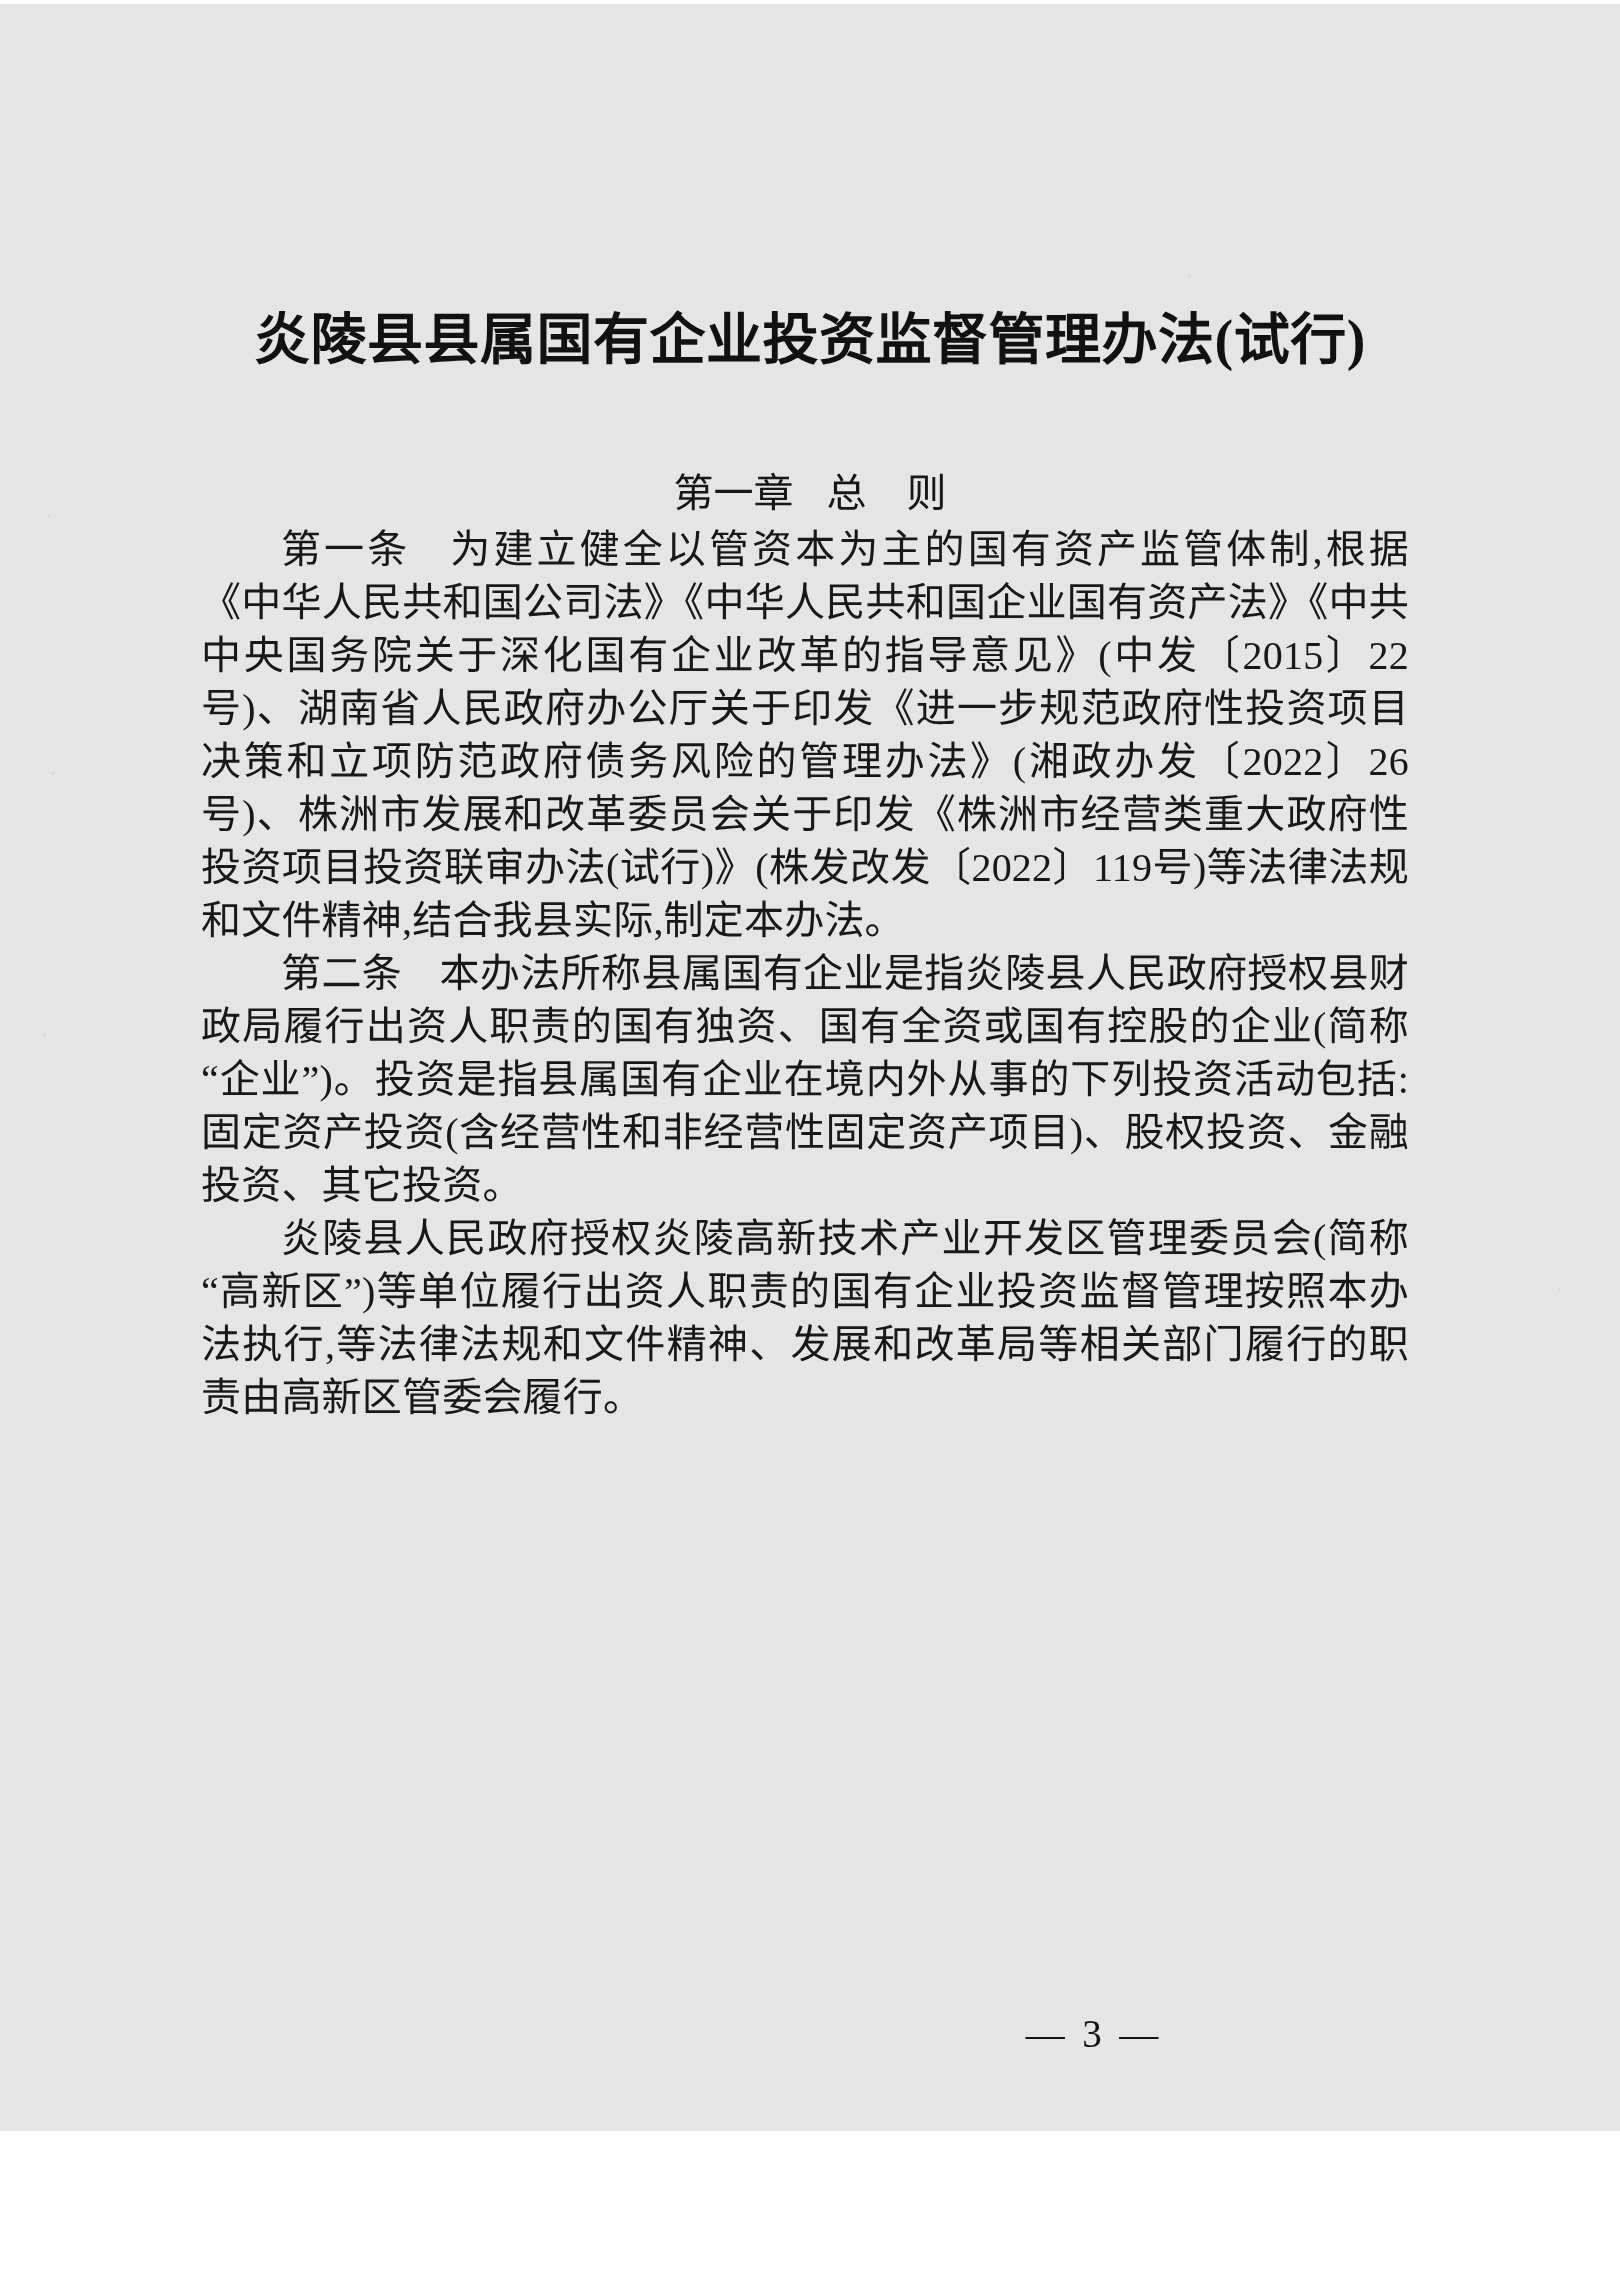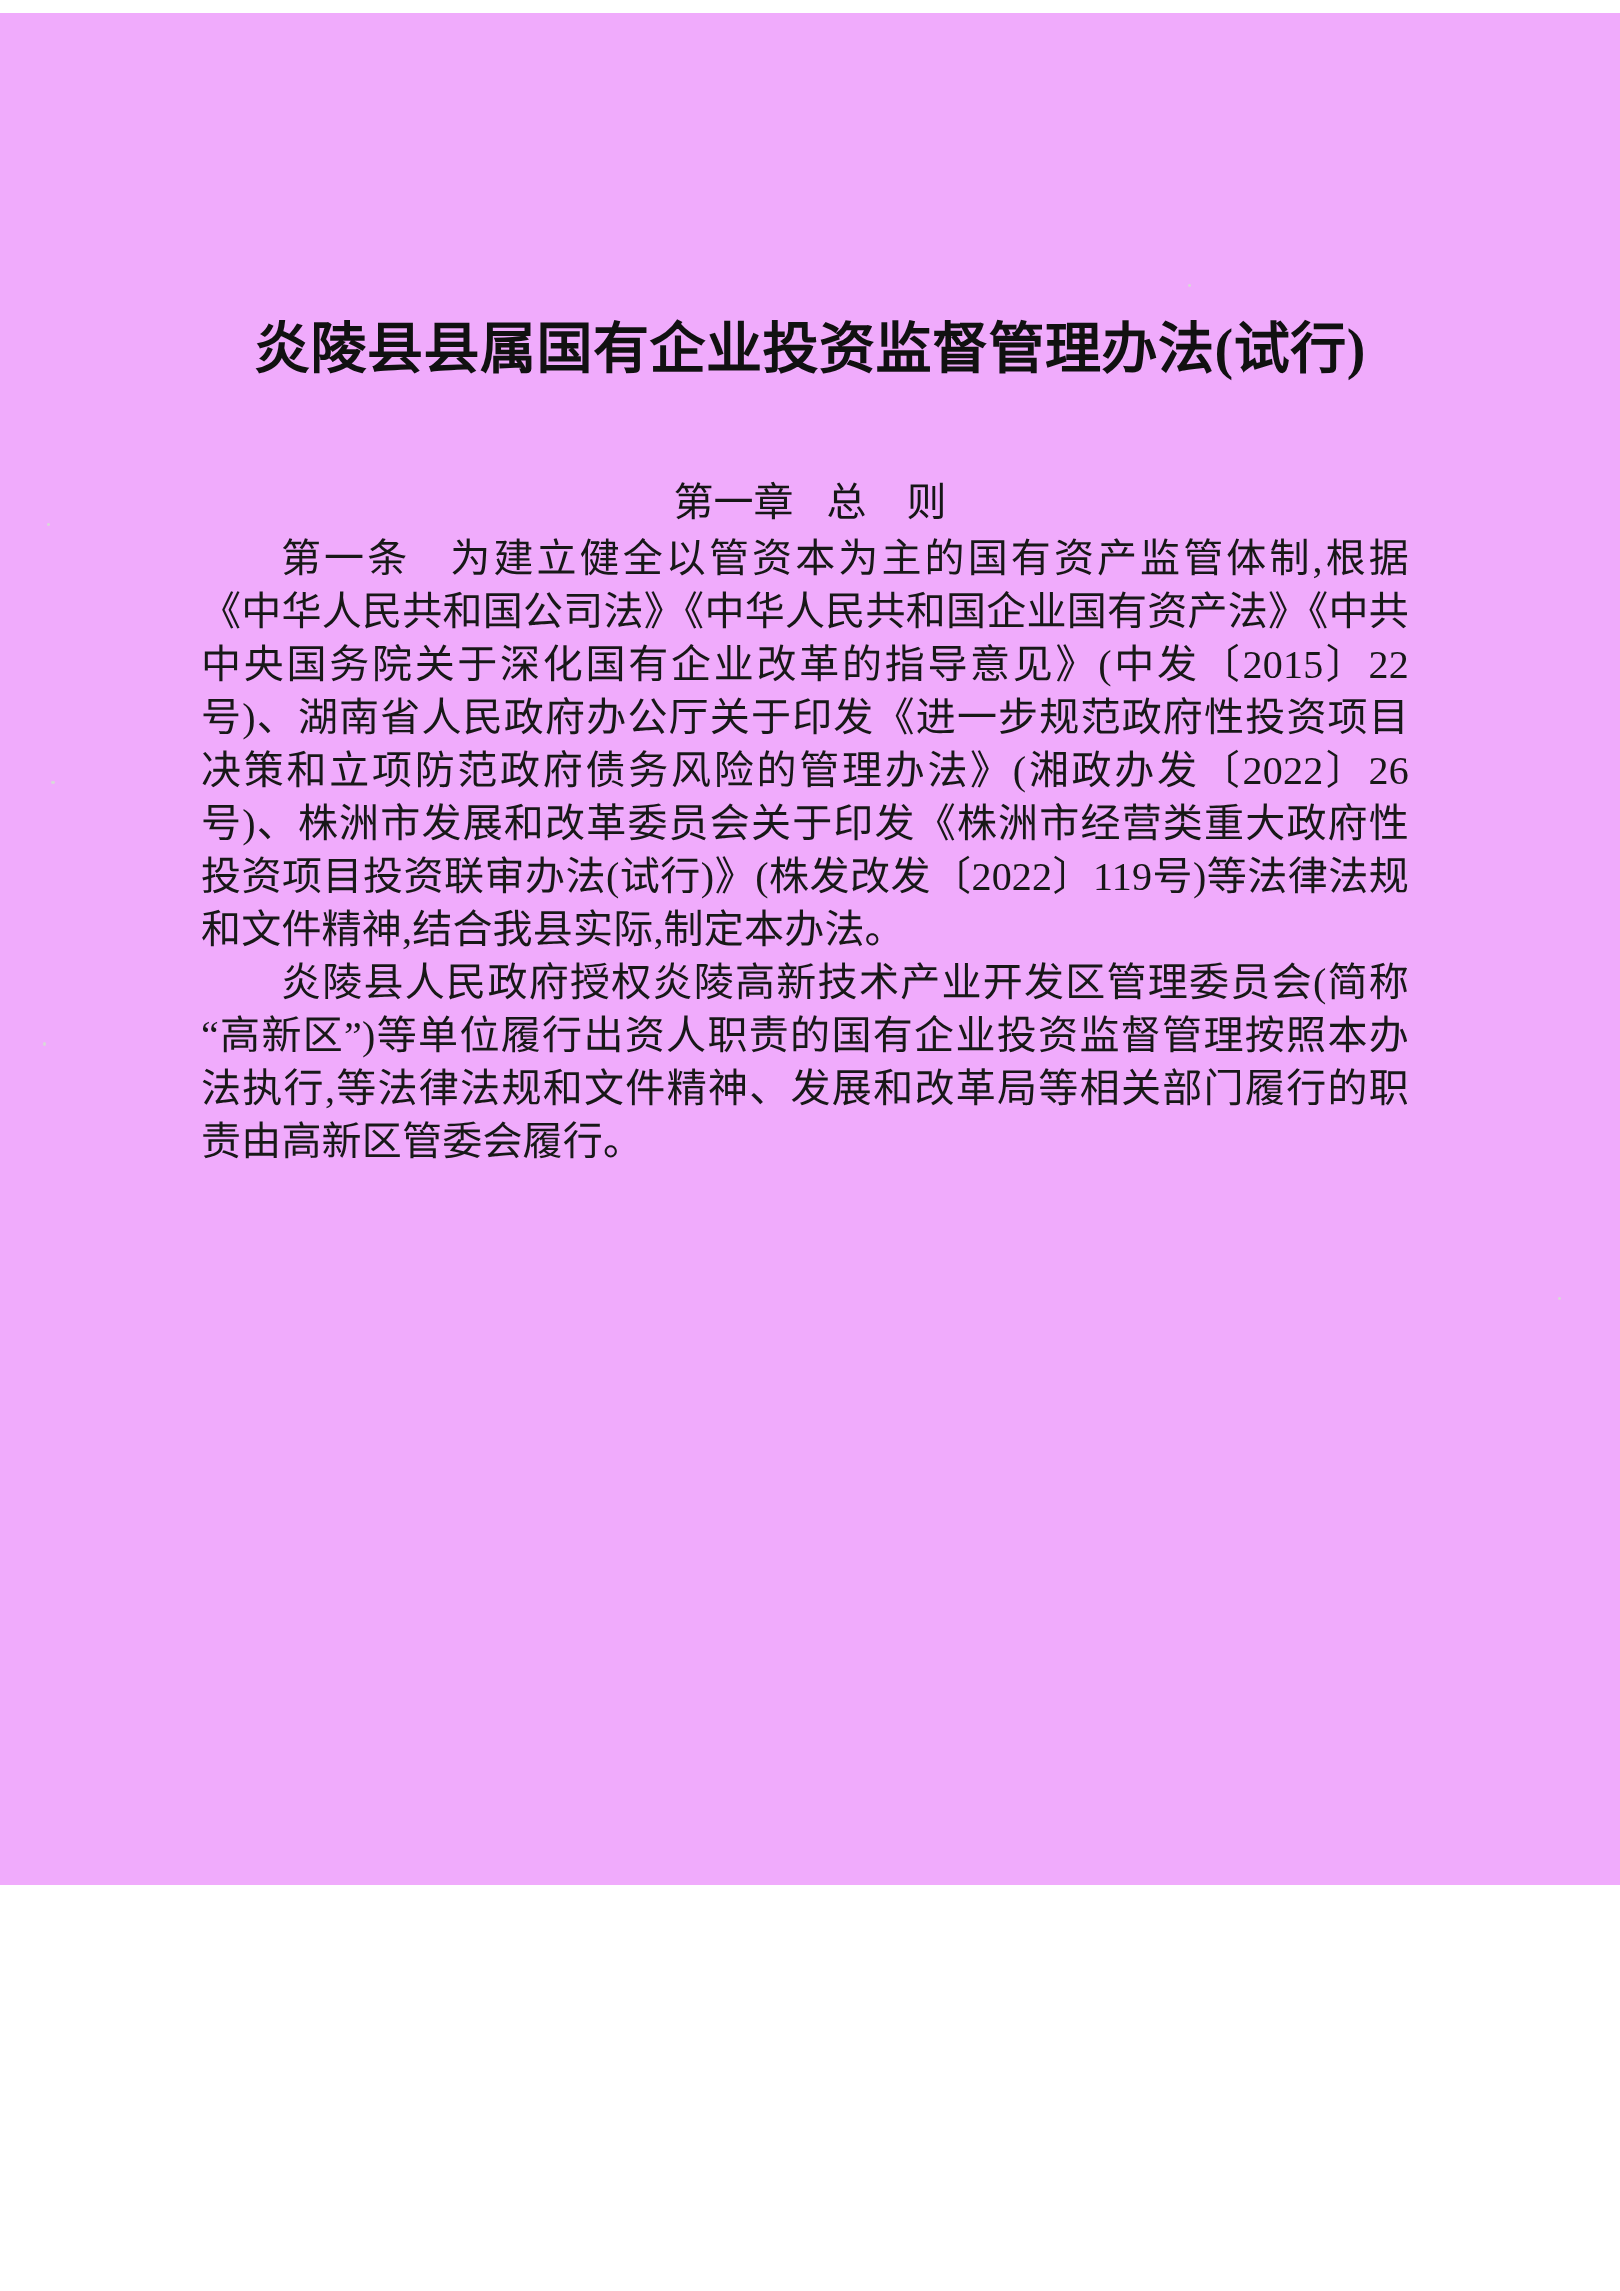--- a/index.html
+++ b/index.html
@@ -3,23 +3,23 @@
 <meta charset="utf-8">
 <style>
   html, body {
     margin: 0;
     padding: 0;
     background: #ffffff;
   }
   .page {
     position: relative;
     width: 1620px;
-    height: 1872px;
-    background: #f0abfc;
-    margin: 13px auto;
+    height: 2127px;
+    background: #e5e5e5;
+    margin: 4px auto;
     overflow: hidden;
     font-family: "Liberation Serif", "DejaVu Serif", serif;
     color: #141414;
   }
 
   
   .doc-title {
     position: absolute;
     left: 0;
     right: 0;
@@ -114,20 +114,21 @@
   <h1 class="doc-title">炎陵县县属国有企业投资监督管理办法(试行)</h1>
 
   <h2 class="chapter-heading">
     <span>第一章</span><span class="gap"></span><span>总　则</span>
   </h2>
 
   <div class="body-block">
 
     <p class="para indent"><span>第一条</span><span class="sp"></span><span>为建立健全以管资本为主的国有资产监管体制,根据《中华人民共和国公司法》《中华人民共和国企业国有资产法》《中共中央国务院关于深化国有企业改革的指导意见》(中发〔2015〕22号)、湖南省人民政府办公厅关于印发《进一步规范政府性投资项目决策和立项防范政府债务风险的管理办法》(湘政办发〔2022〕26号)、株洲市发展和改革委员会关于印发《株洲市经营类重大政府性投资项目投资联审办法(试行)》(株发改发〔2022〕119号)等法律法规和文件精神,结合我县实际,制定本办法。</span></p>
 
+    <p class="para indent"><span>第二条</span><span class="sp"></span><span>本办法所称县属国有企业是指炎陵县人民政府授权县财政局履行出资人职责的国有独资、国有全资或国有控股的企业(简称“企业”)。投资是指县属国有企业在境内外从事的下列投资活动包括:固定资产投资(含经营性和非经营性固定资产项目)、股权投资、金融投资、其它投资。</span></p>
 
     <p class="para indent"><span>炎陵县人民政府授权炎陵高新技术产业开发区管理委员会(简称“高新区”)等单位履行出资人职责的国有企业投资监督管理按照本办法执行,等法律法规和文件精神、发展和改革局等相关部门履行的职责由高新区管委会履行。</span></p>
 
 
   </div>
 
   <div class="page-number">— 3 —</div>
 
 </div>
 

